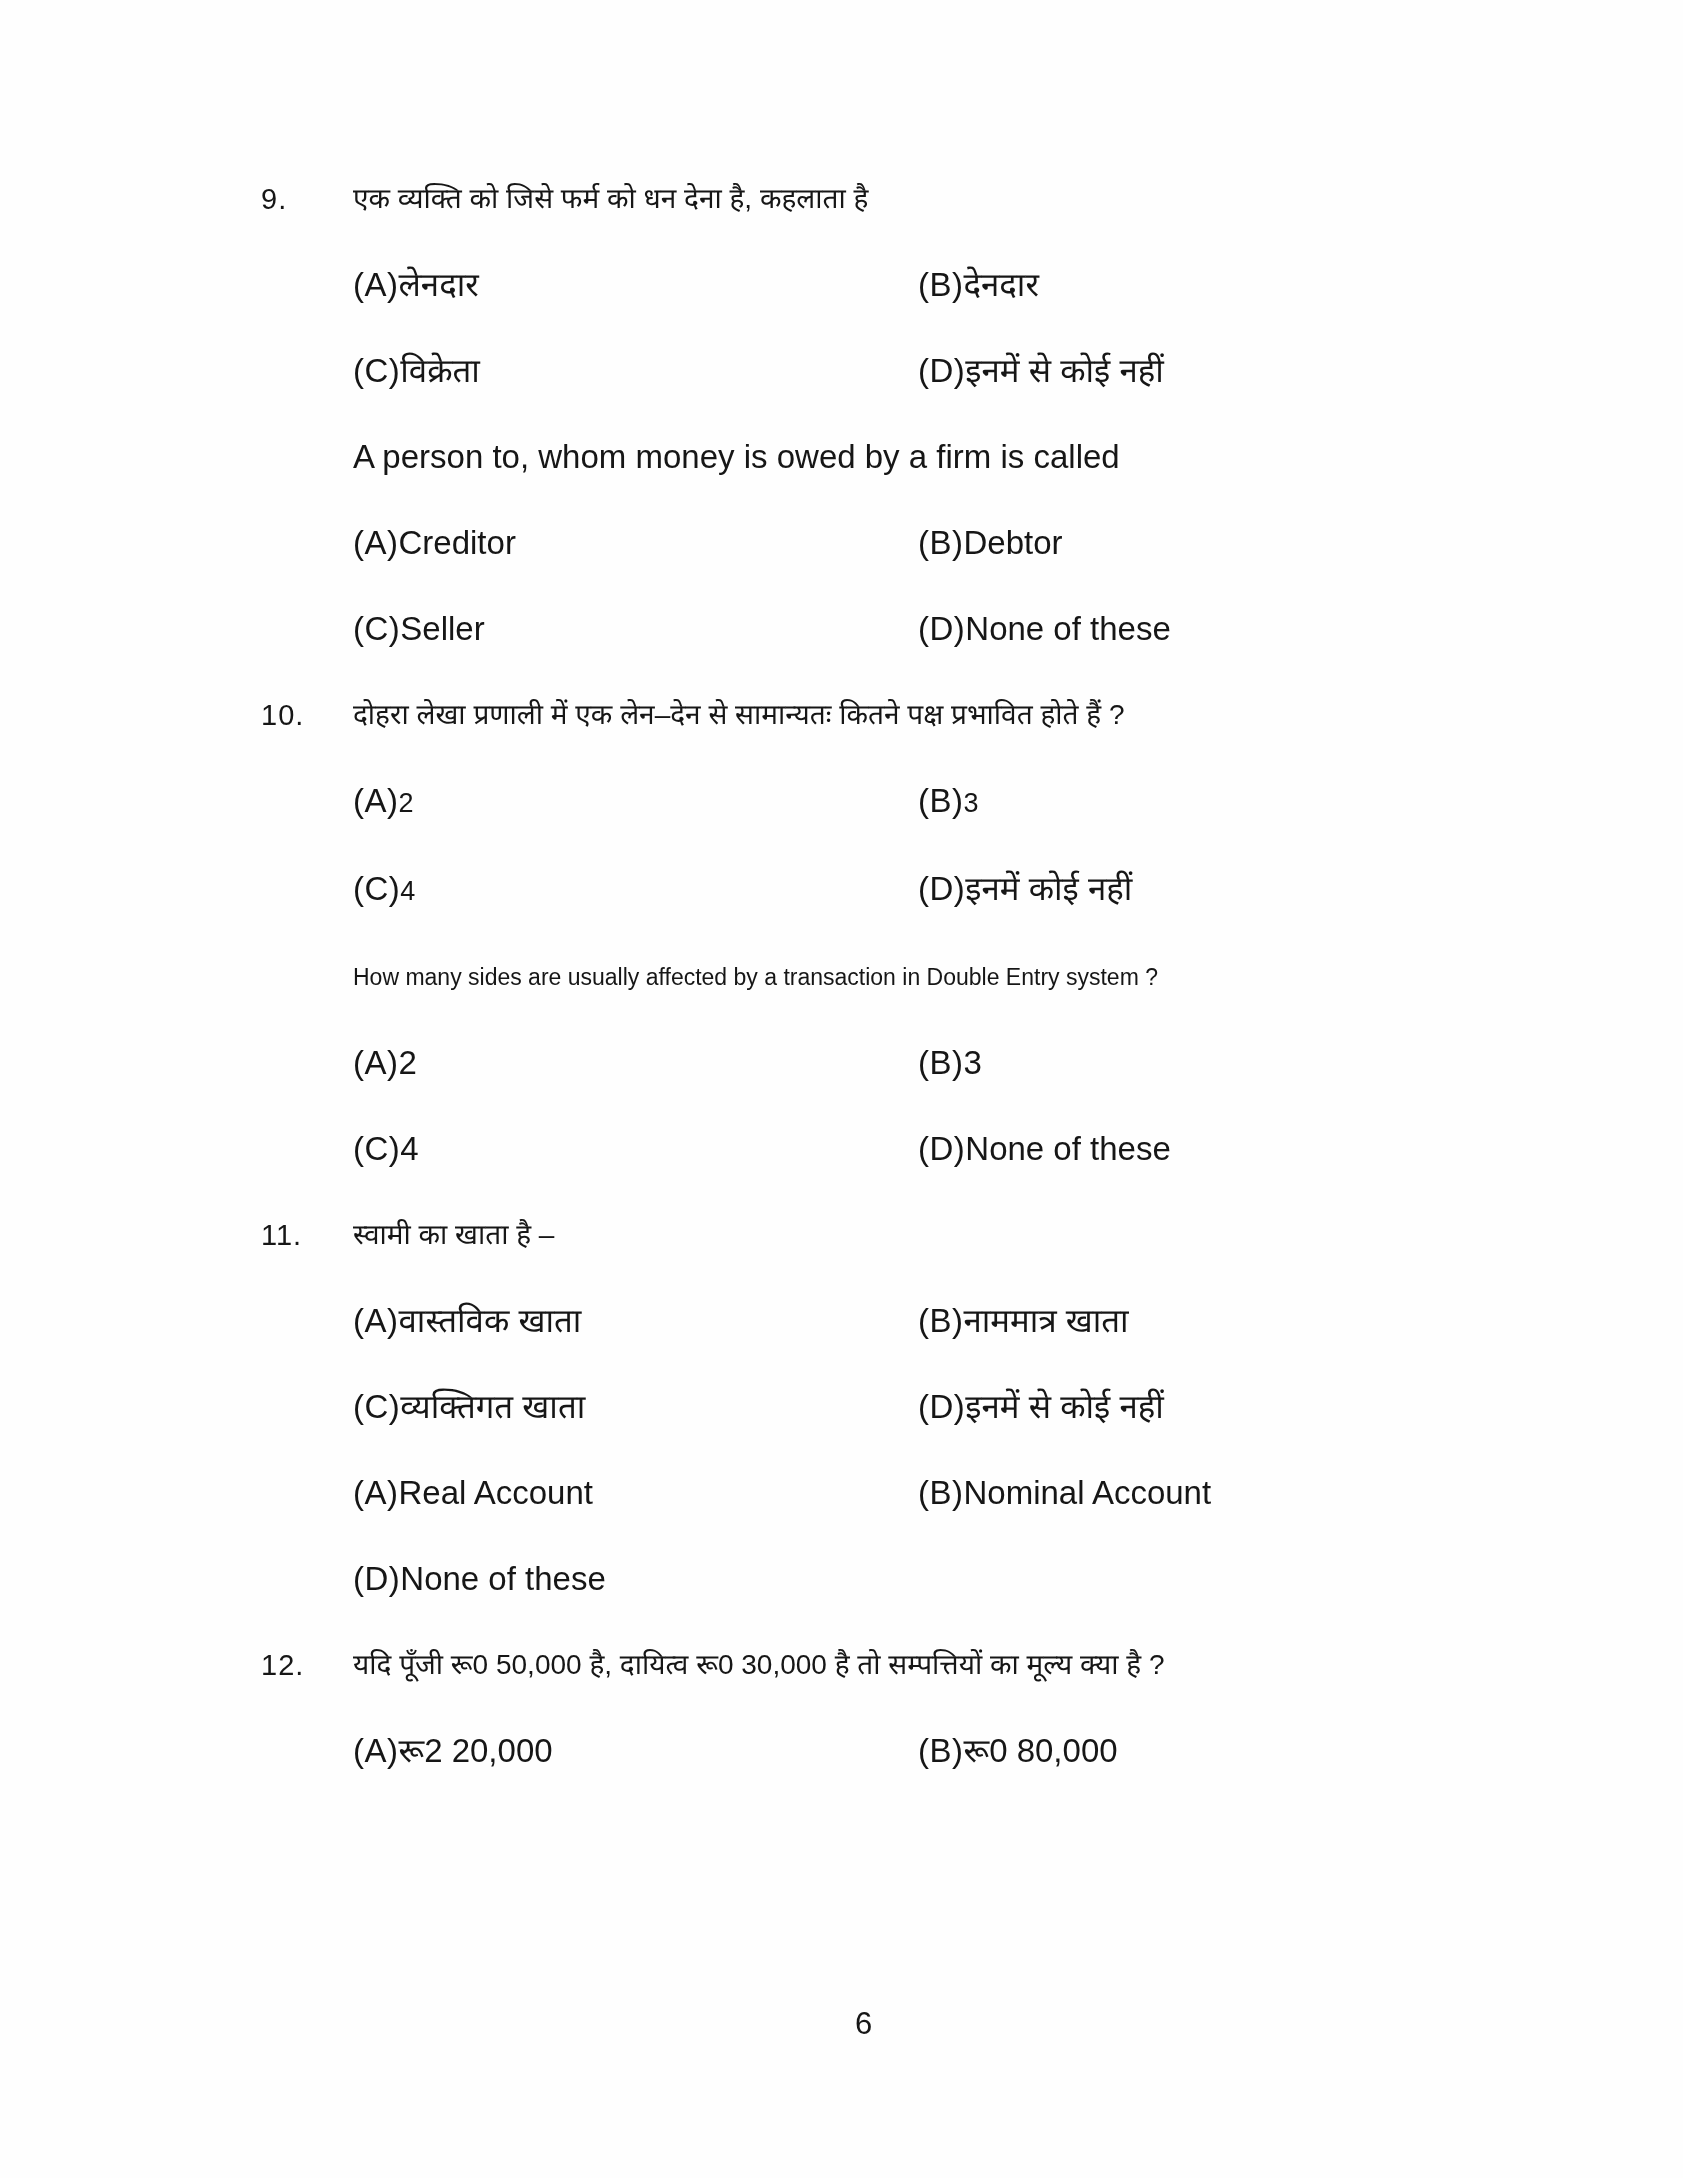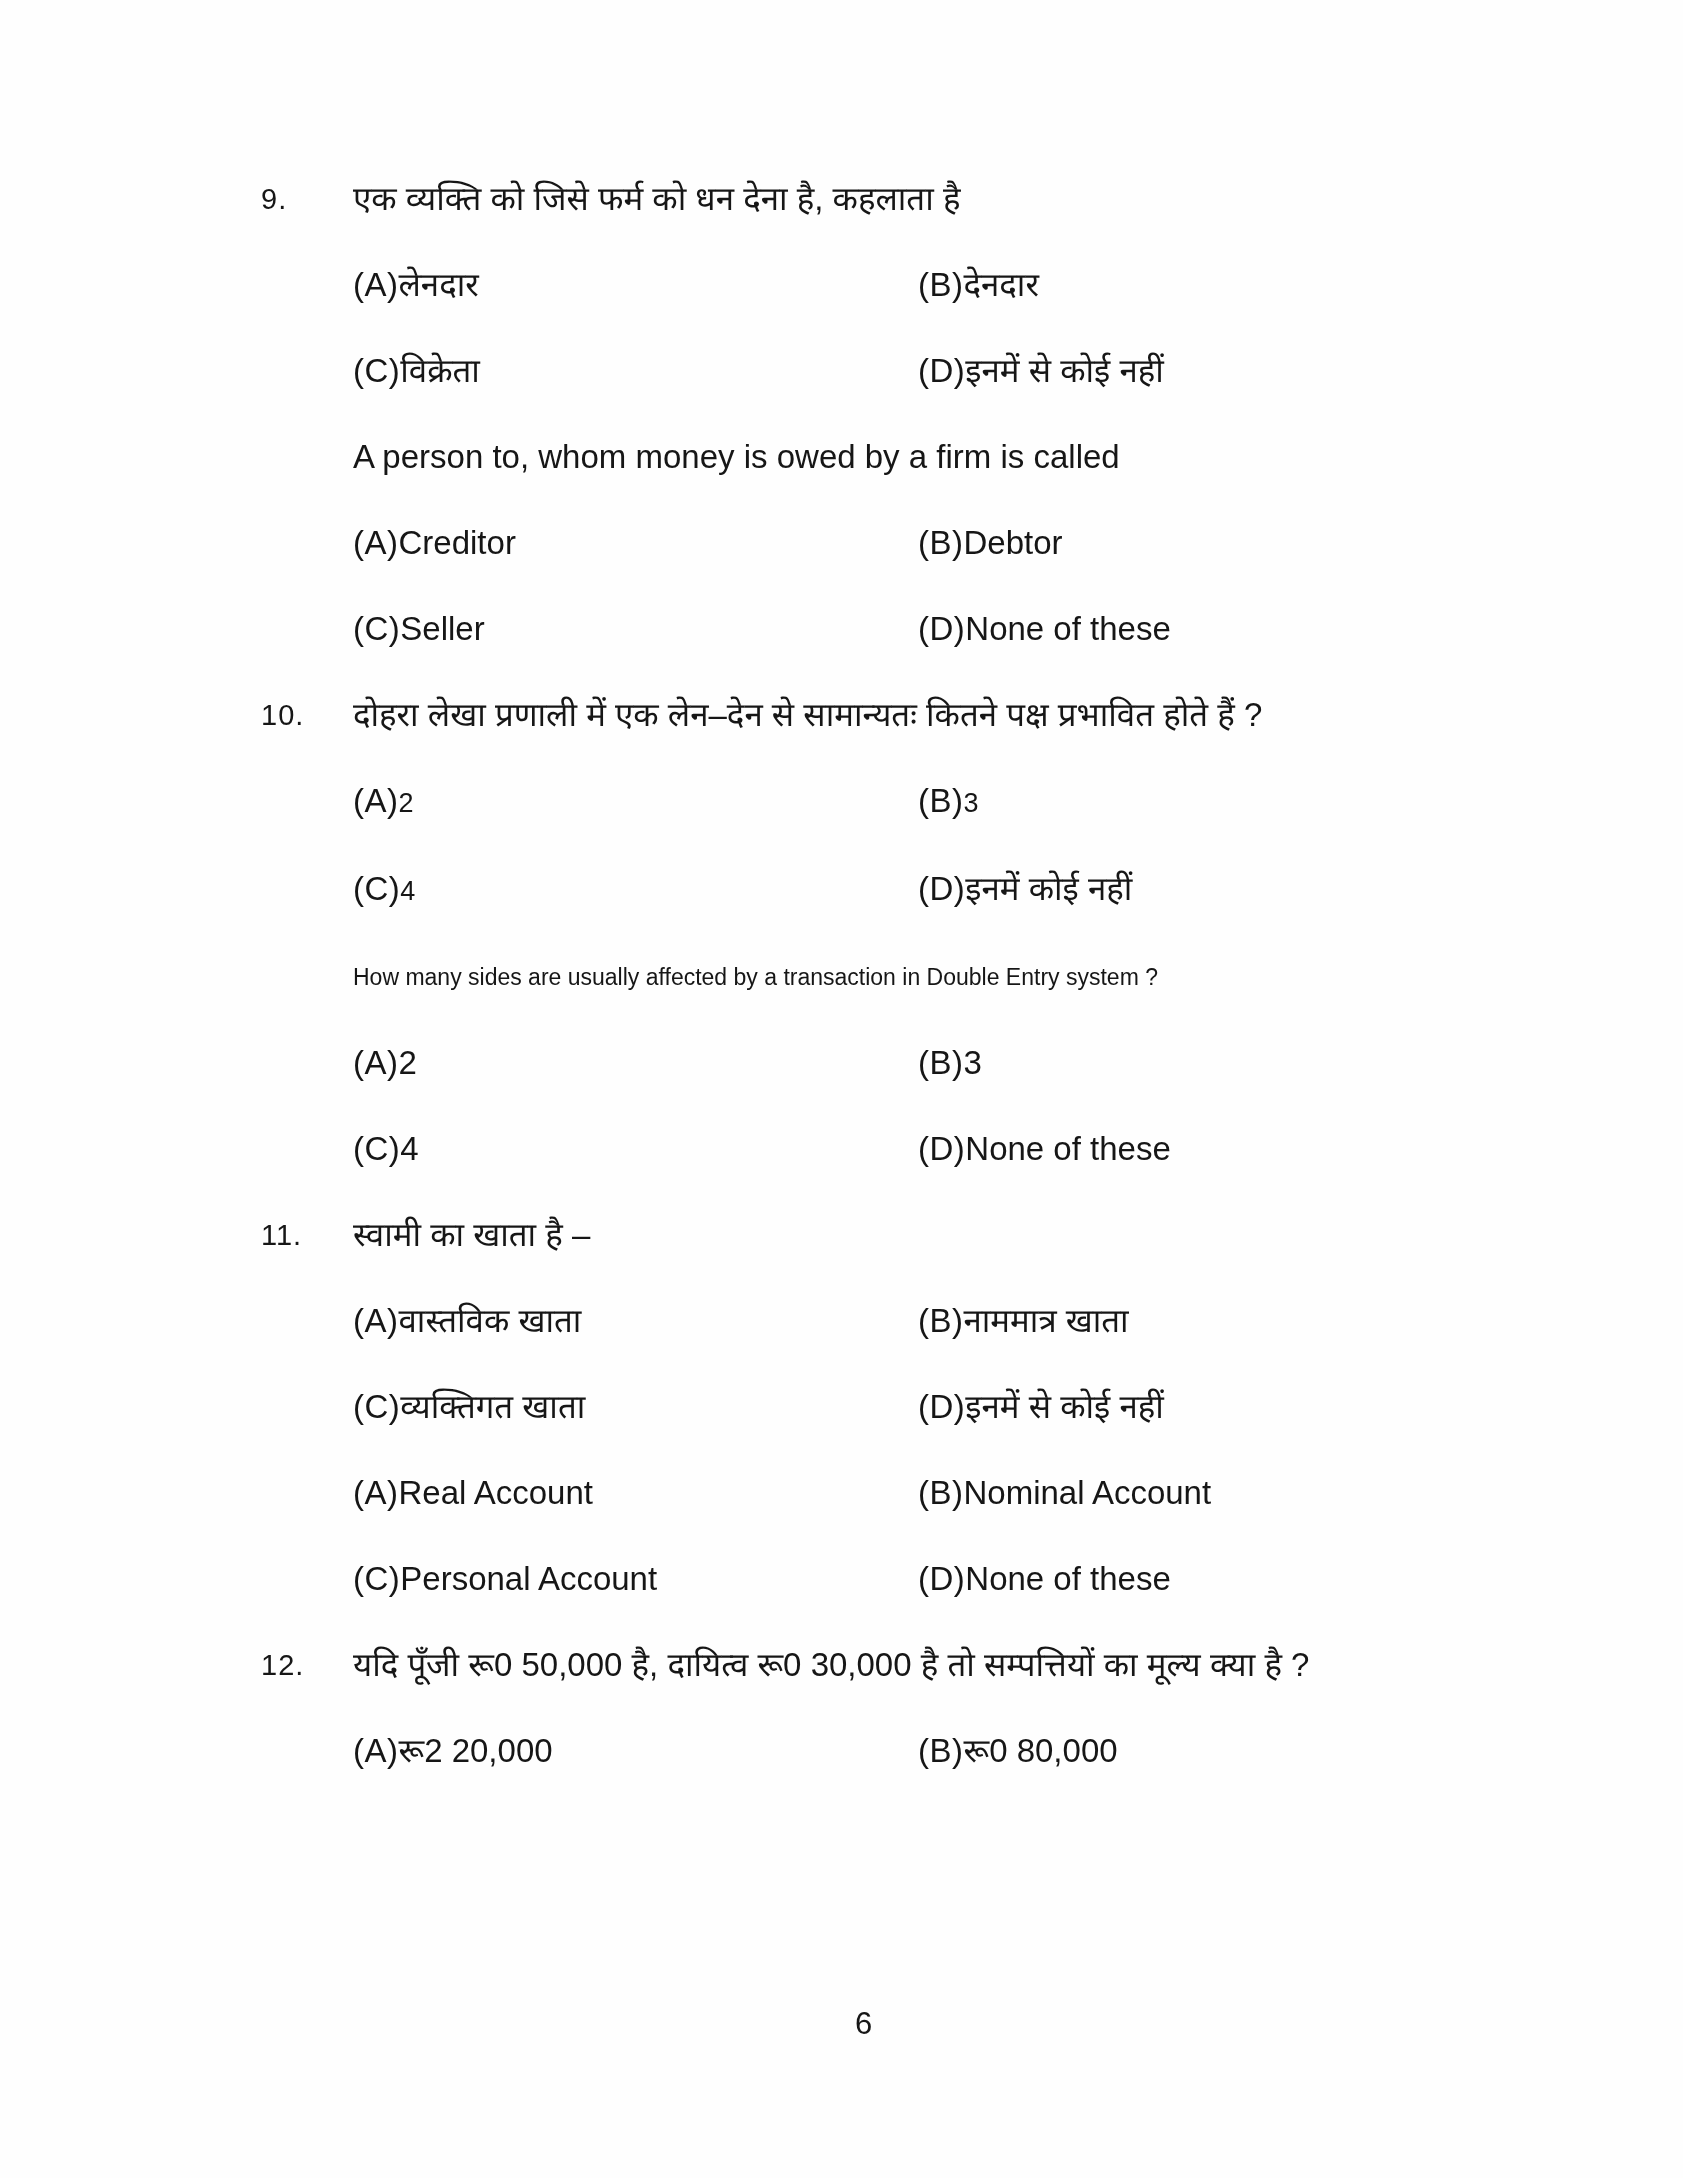--- a/index.html
+++ b/index.html
@@ -26,21 +26,21 @@
     width: 92px;
     font-size: 29px;
     line-height: 86px;
     letter-spacing: 1px;
   }
   .qtext {
     font-size: 33px;
     line-height: 86px;
     white-space: nowrap;
   }
-  .qtext.hindi { font-size: 33px; text-align: right; }
+  .qtext.hindi { font-size: 28px; text-align: right; }
   .para {
     font-size: 23px;
     line-height: 86px;
     width: 1114px;
     text-align: justify;
     white-space: normal;
   }
   .opts {
     display: grid;
     grid-template-columns: 565px auto;
@@ -120,21 +120,20 @@
     </div>
     <div class="opts">
       <div class="opt"><span class="olabel">(A)</span><span class="otext">वास्तविक खाता</span></div>
       <div class="opt"><span class="olabel">(B)</span><span class="otext">नाममात्र खाता</span></div>
       <div class="opt"><span class="olabel">(C)</span><span class="otext">व्यक्तिगत खाता</span></div>
       <div class="opt"><span class="olabel">(D)</span><span class="otext">इनमें से कोई नहीं</span></div>
     </div>
     <div class="opts">
       <div class="opt"><span class="olabel">(A)</span><span class="otext">Real Account</span></div>
       <div class="opt"><span class="olabel">(B)</span><span class="otext">Nominal Account</span></div>
-      <div class="opt"><span class="olabel">(C)</span><span class="otext">Personal Account</span></div>
       <div class="opt"><span class="olabel">(D)</span><span class="otext">None of these</span></div>
     </div>
   </div>
 
   <div class="qblock">
     <div class="qrow">
       <div class="qnum">12.</div>
       <div class="qtext hindi">यदि पूँजी रू0 50,000 है, दायित्व रू0 30,000 है तो सम्पत्तियों का मूल्य क्या है ?</div>
     </div>
     <div class="opts">

